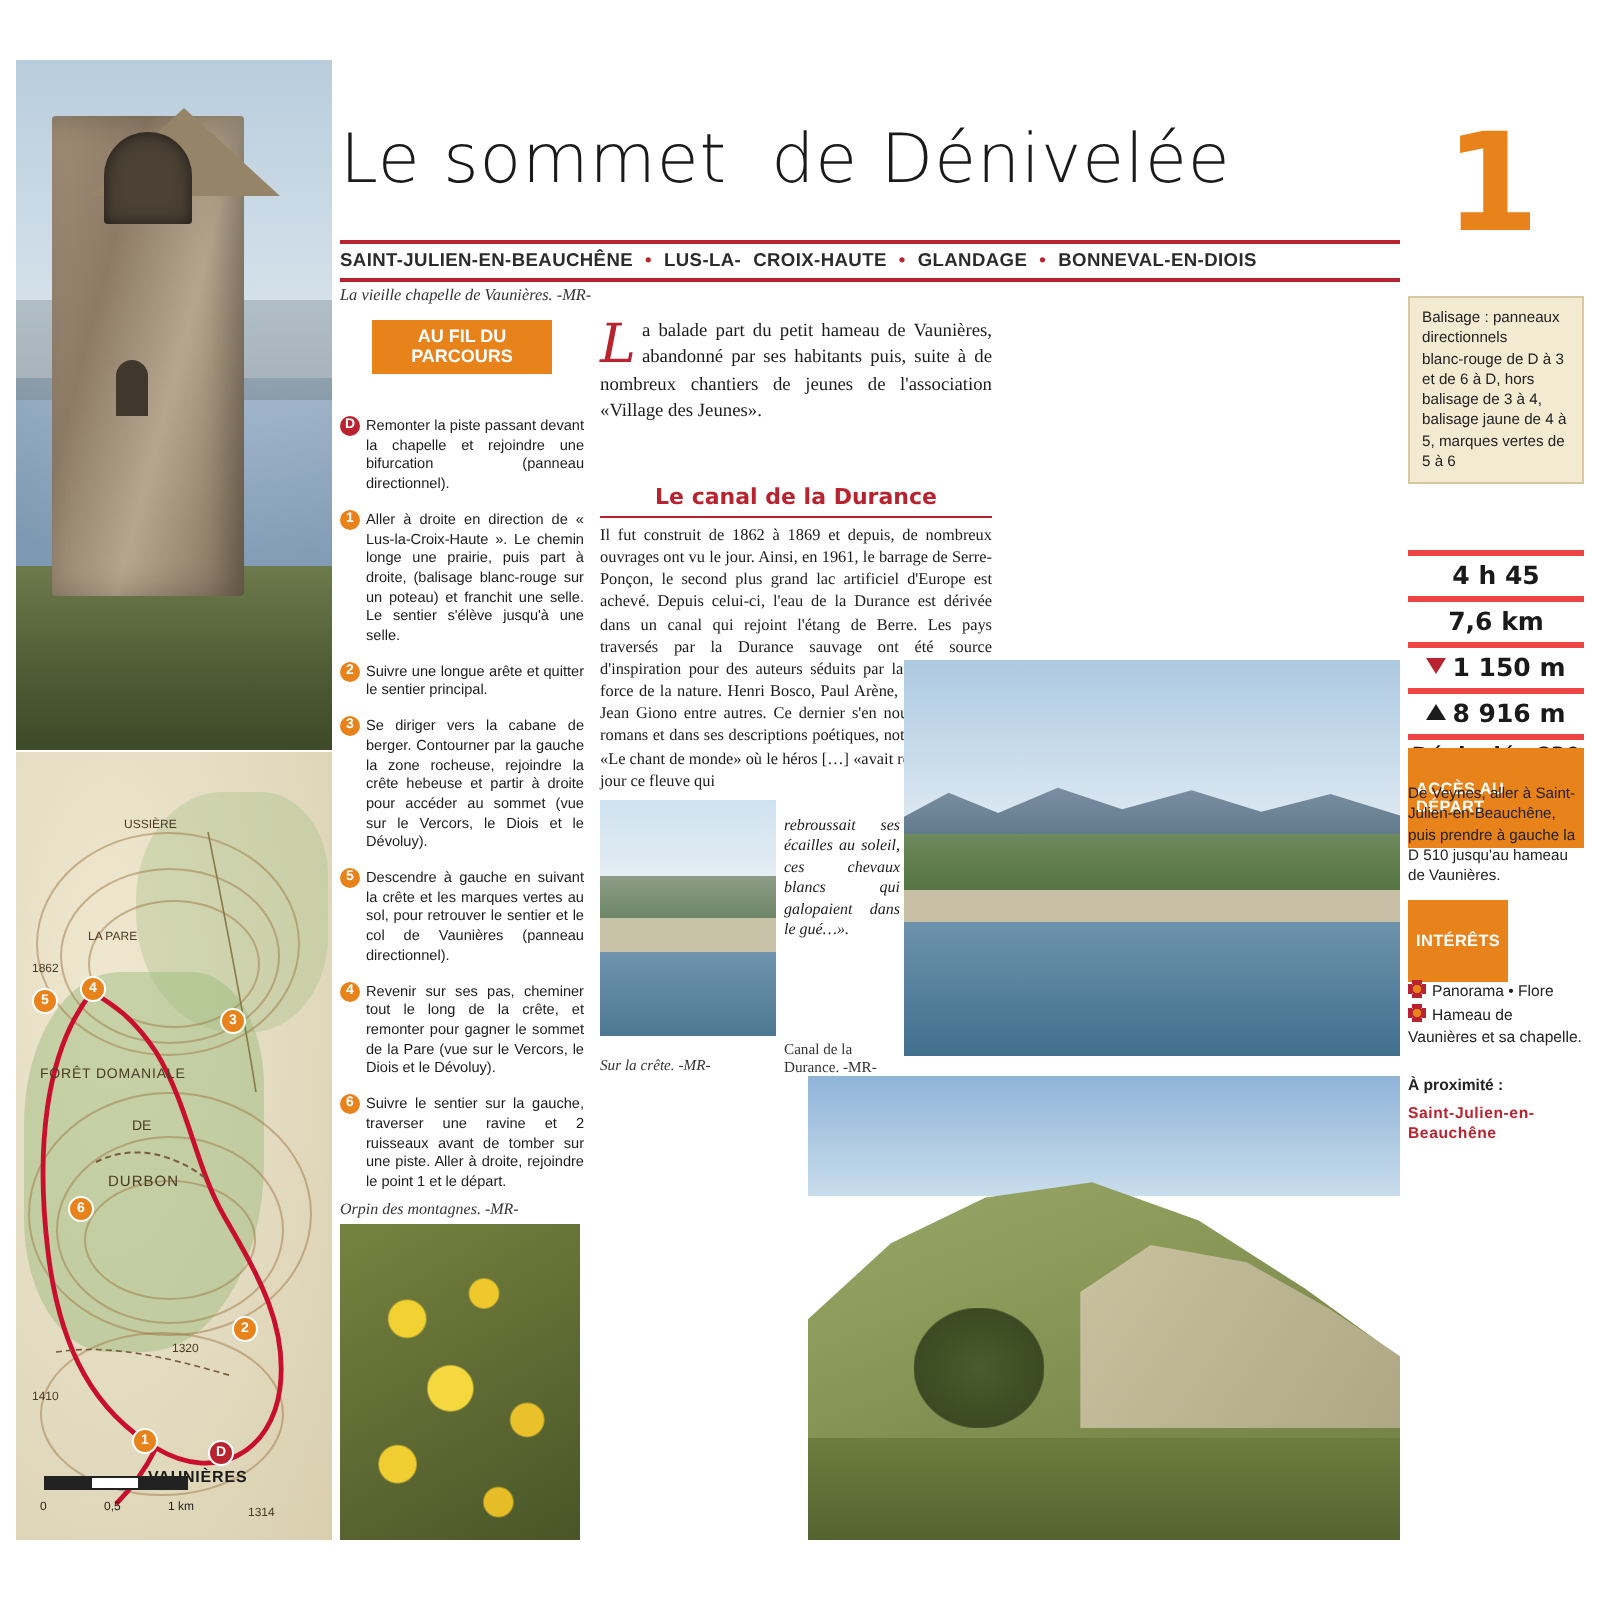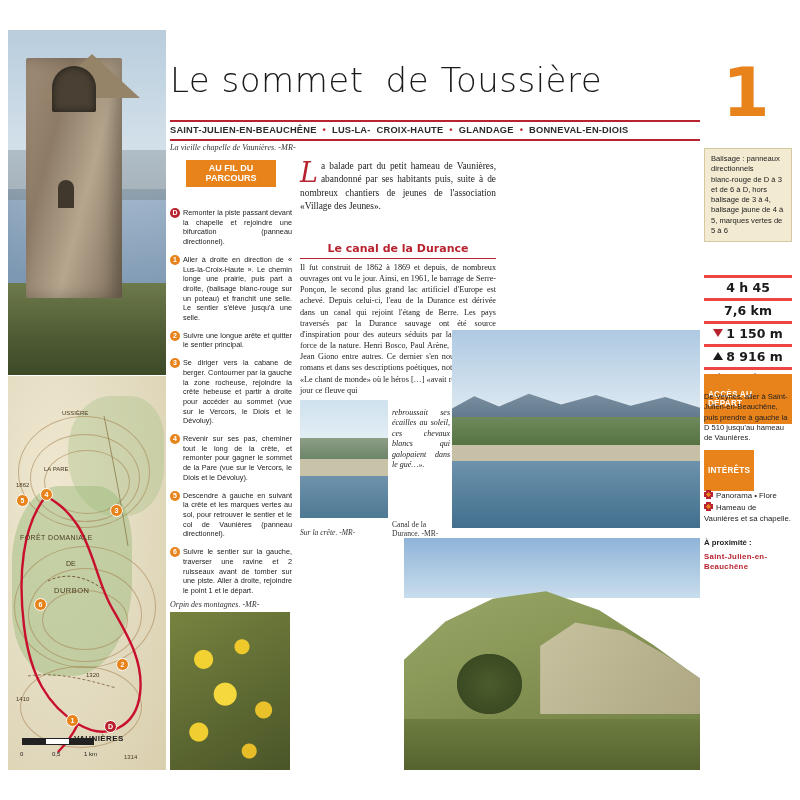--- a/index.html
+++ b/index.html
@@ -531,21 +531,21 @@
 
       <div class="scale-bar"></div>
       <div class="scale-txt" style="left:12px;">0</div>
       <div class="scale-txt" style="left:44px;">0,5</div>
       <div class="scale-txt" style="left:76px;">1 km</div>
     </div>
   </div>
 
   <div class="title-band">
     <div class="title-main">
-      <span>Le sommet</span><span class="sp"></span><span>de Toussière</span>
+      <span>Le sommet</span><span class="sp"></span><span>de Dénivelée</span>
     </div>
   </div>
 
   <div class="comm-rule"></div>
   <div class="comm-rule bottom"></div>
   <div class="comm-band">
     <span>SAINT-JULIEN-EN-BEAUCHÊNE</span>
     <span class="comm-sep">•</span>
     <span>LUS-LA-</span>
     <span>CROIX-HAUTE</span>
@@ -573,26 +573,26 @@
     </div>
     <div class="step">
       <span class="bullet">2</span>
       <span>Suivre une longue arête et quitter le sentier principal.</span>
     </div>
     <div class="step">
       <span class="bullet">3</span>
       <span>Se diriger vers la cabane de berger. Contourner par la gauche la zone rocheuse, rejoindre la crête hebeuse et partir à droite pour accéder au sommet (vue sur le Vercors, le Diois et le Dévoluy).</span>
     </div>
     <div class="step">
+      <span class="bullet">5</span>
+      <span>Descendre à gauche en suivant la crête et les marques vertes au sol, pour retrouver le sentier et le col de Vaunières (panneau directionnel).</span>
+    </div>
+    <div class="step">
       <span class="bullet">4</span>
       <span>Revenir sur ses pas, cheminer tout le long de la crête, et remonter pour gagner le sommet de la Pare (vue sur le Vercors, le Diois et le Dévoluy).</span>
-    </div>
-    <div class="step">
-      <span class="bullet">5</span>
-      <span>Descendre à gauche en suivant la crête et les marques vertes au sol, pour retrouver le sentier et le col de Vaunières (panneau directionnel).</span>
     </div>
     <div class="step">
       <span class="bullet">6</span>
       <span>Suivre le sentier sur la gauche, traverser une ravine et 2 ruisseaux avant de tomber sur une piste. Aller à droite, rejoindre le point 1 et le départ.</span>
     </div>
   </div>
 
   <div class="caption-orpin">Orpin des montagnes. -MR-</div>
   <div class="flower-photo">
     <div style="position:absolute;left:0;top:0;width:100%;height:100%;background:

